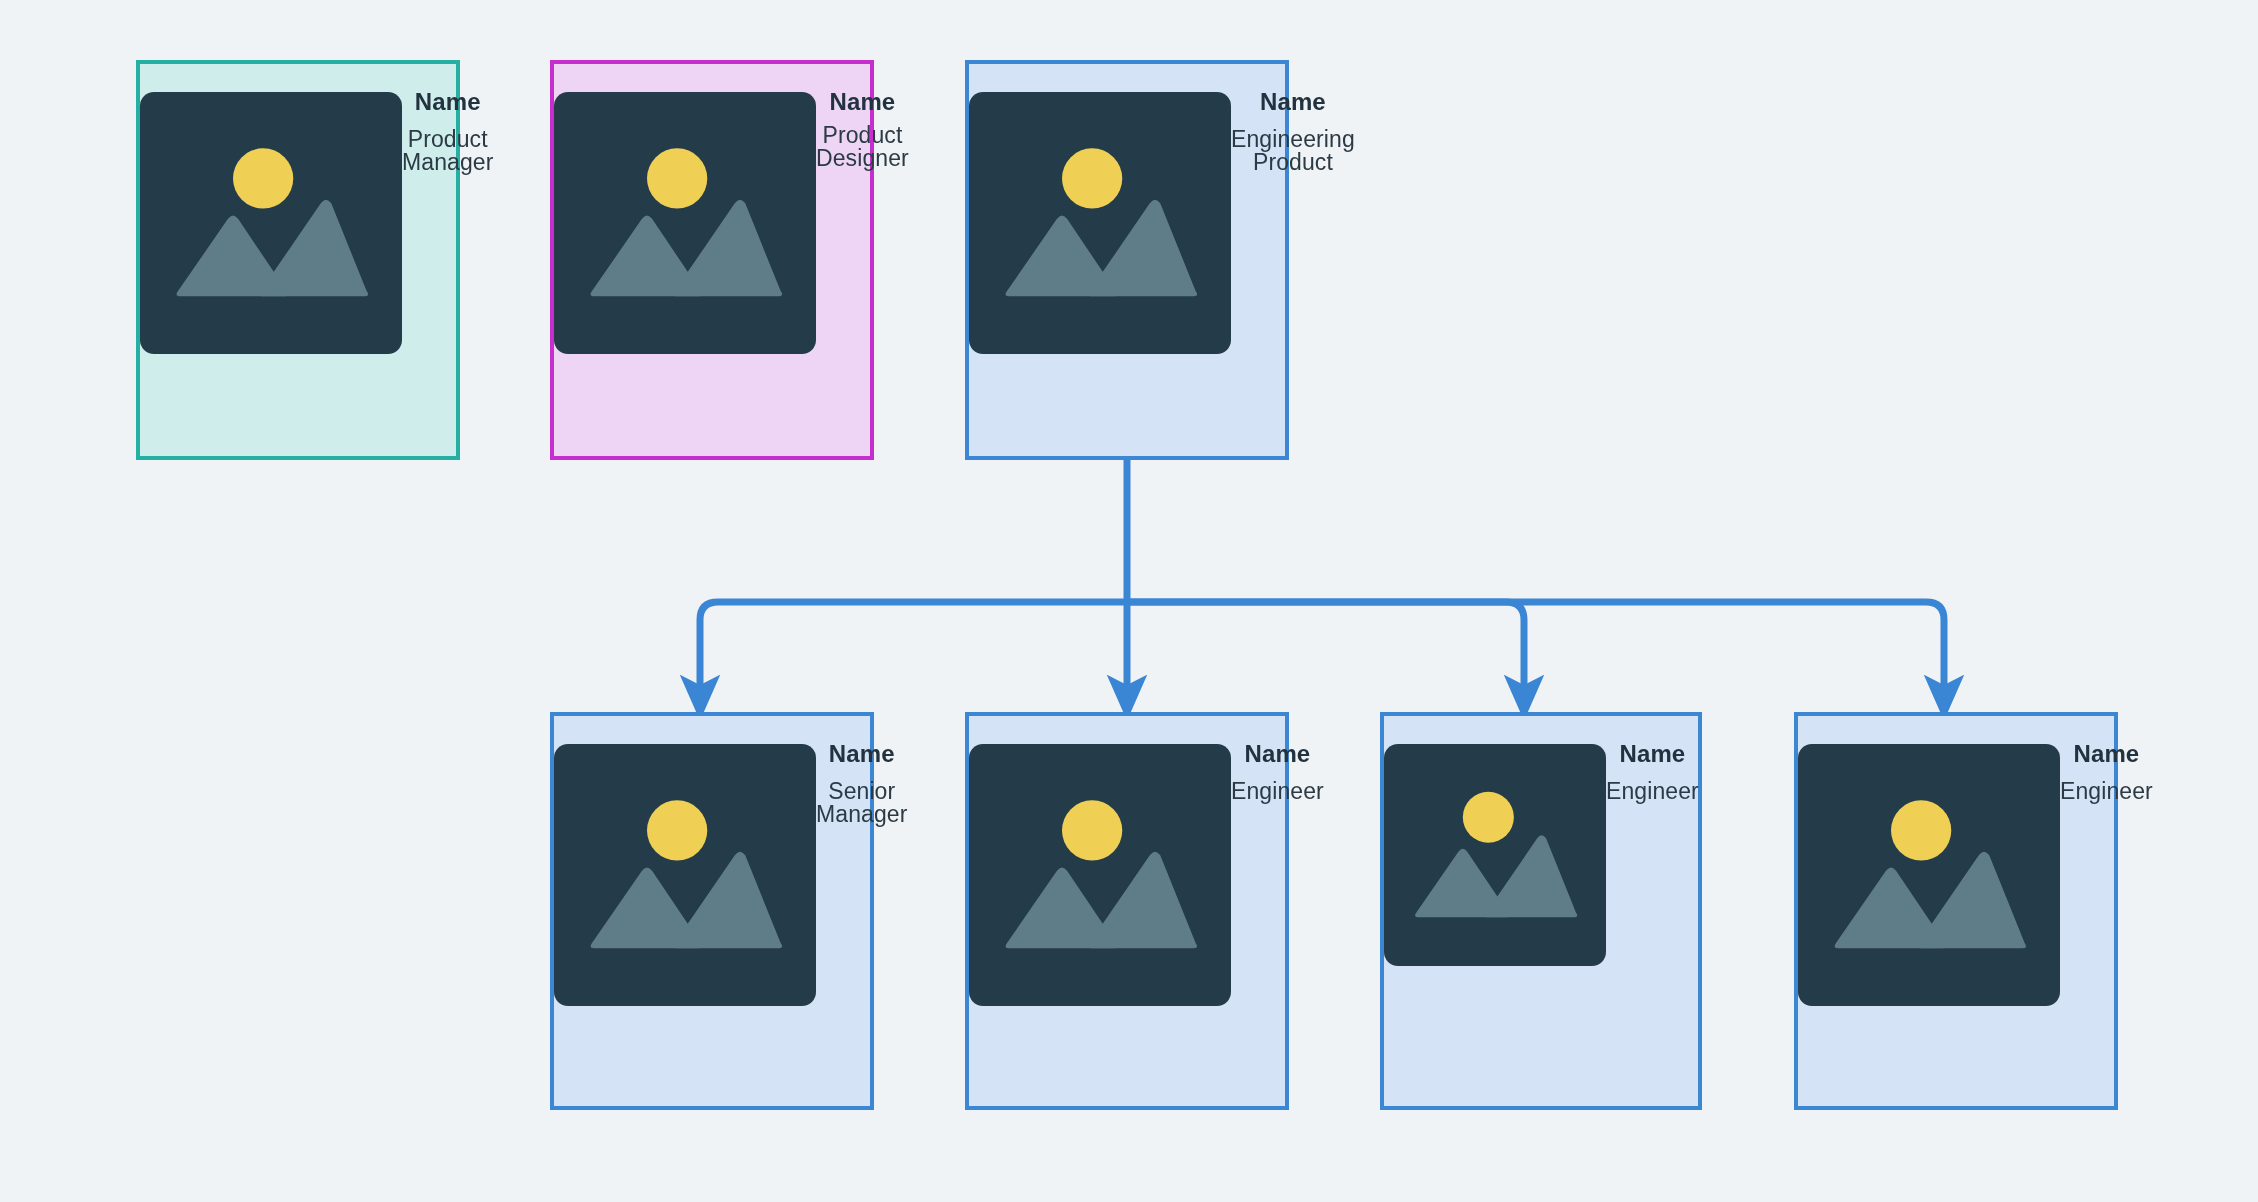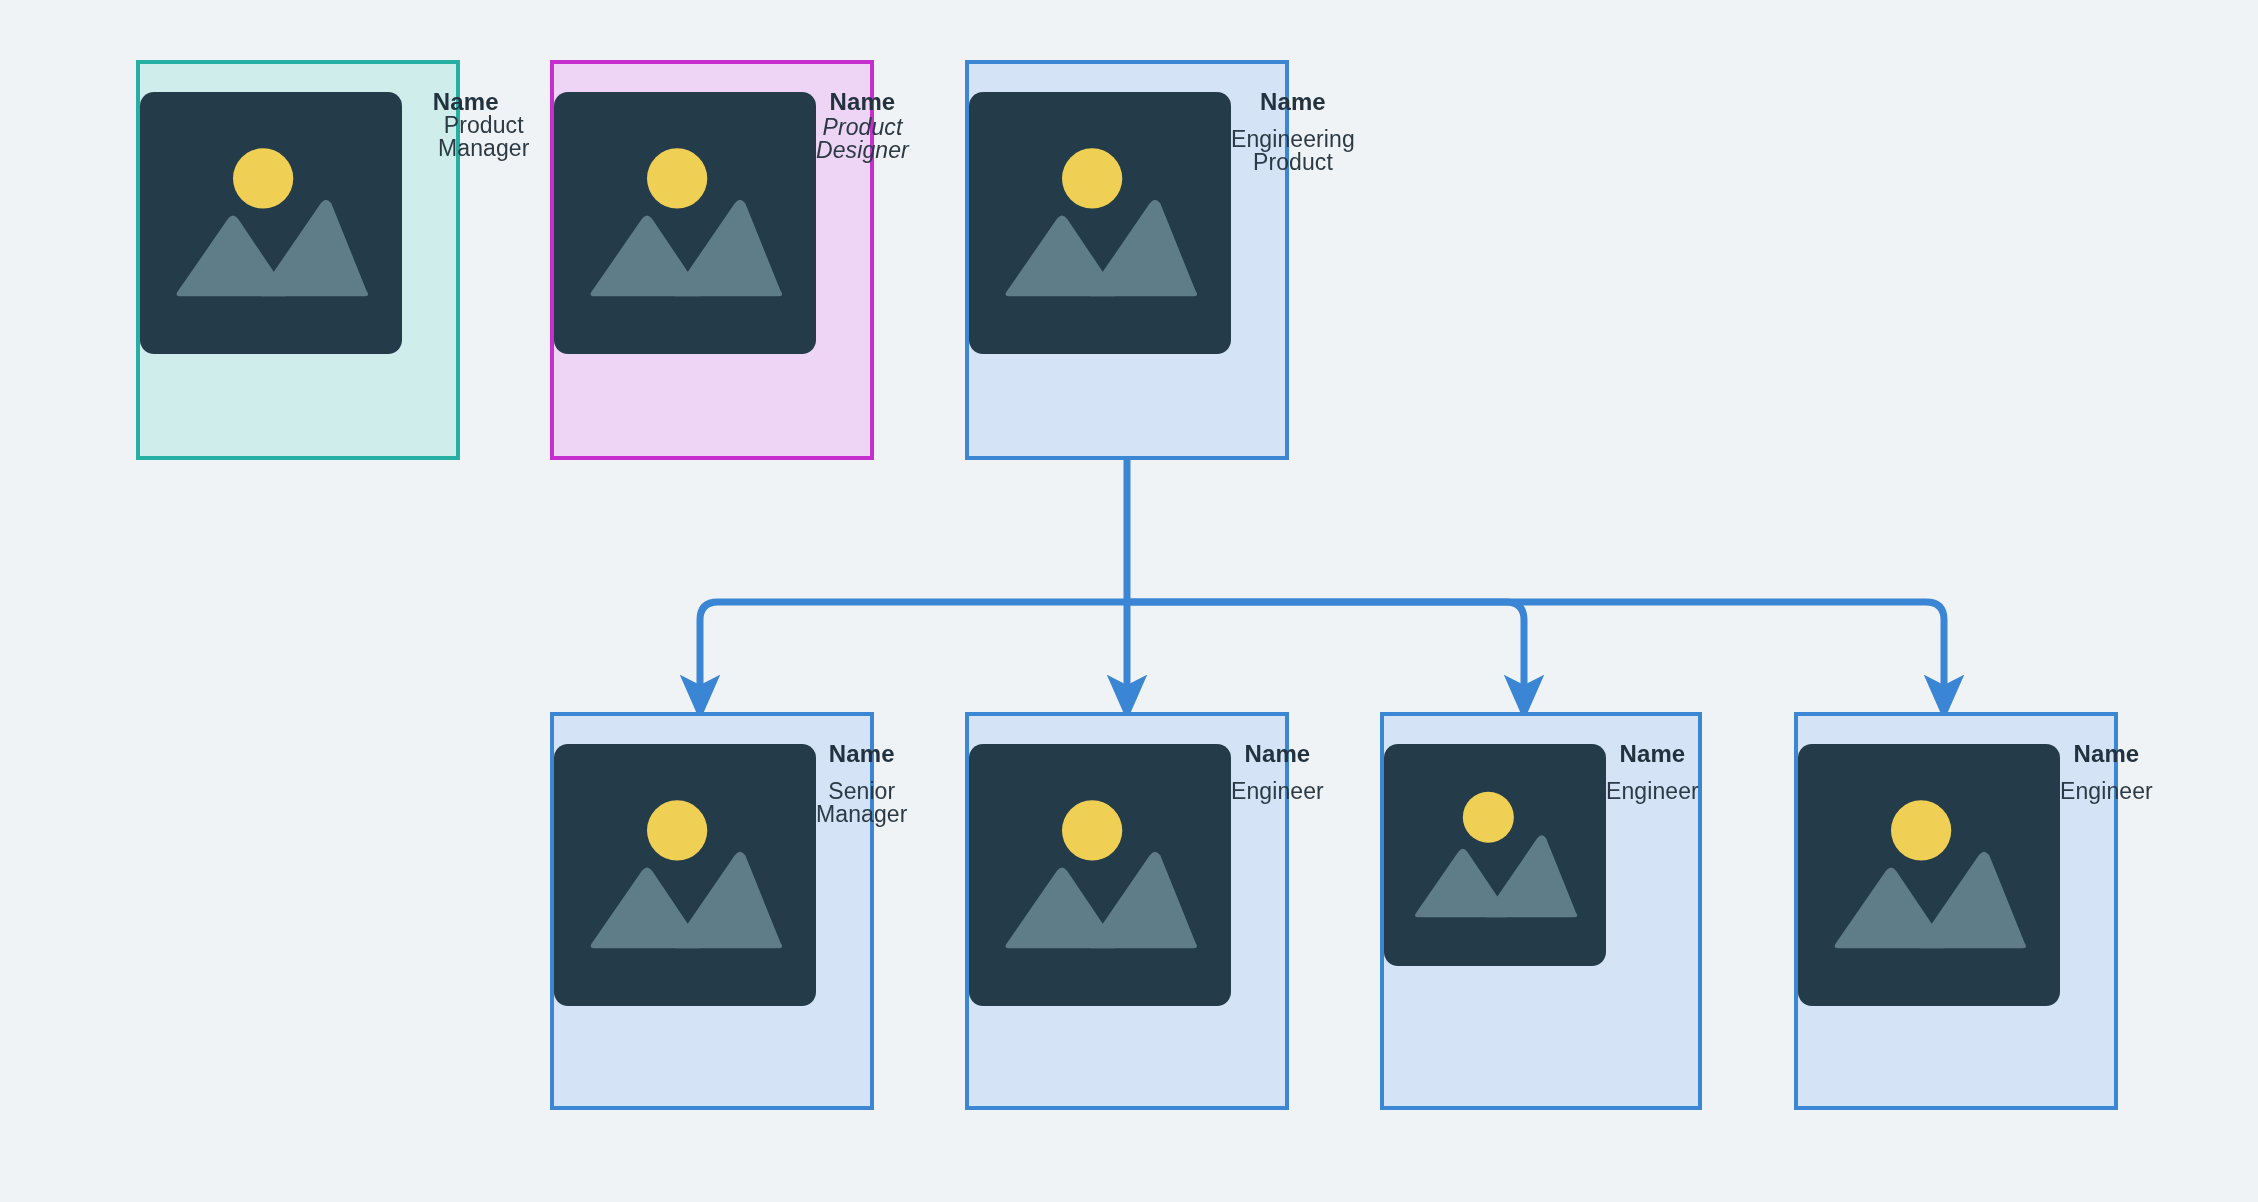--- a/index.html
+++ b/index.html
@@ -84,34 +84,34 @@
 <div class="node" style="left: 136px; top: 60px; width: 324px; height: 400px; background: rgb(207, 237, 234); border: 4px solid rgb(38, 175, 163);">
       <div class="thumb" style="width: 262px; height: 262px; margin-top: 28px; background: rgb(36, 59, 73);">
         <svg viewBox="0 0 100 100" preserveAspectRatio="none">
           <circle cx="47" cy="33" r="11.5" fill="#EFD055"></circle>
           <path d="M15.5,78 Q13,78 14.5,76 L33.5,48.5 Q35.5,45.8 37.5,48.5 L56,76 Q57.5,78 55,78 Z" fill="#5F7D89"></path>
           <path d="M47,78 Q44.5,78 46,76 L69,42.5 Q71,39.8 73,42.5 L86.5,76 Q88,78 85.5,78 Z" fill="#5F7D89"></path>
         </svg>
       </div>
       <div class="node-text" style="margin-top: 26px;">
         <div class="node-name">Name</div>
-        <div class="node-role" style=" padding-left: 36px;">Product Manager</div>
+        <div class="node-role" style="margin-top: 14px;">Product Manager</div>
       </div>
     </div>
     <div class="node" style="left: 550px; top: 60px; width: 324px; height: 400px; background: rgb(239, 213, 245); border: 4px solid rgb(198, 47, 206);">
       <div class="thumb" style="width: 262px; height: 262px; margin-top: 28px; background: rgb(36, 59, 73);">
         <svg viewBox="0 0 100 100" preserveAspectRatio="none">
           <circle cx="47" cy="33" r="11.5" fill="#EFD055"></circle>
           <path d="M15.5,78 Q13,78 14.5,76 L33.5,48.5 Q35.5,45.8 37.5,48.5 L56,76 Q57.5,78 55,78 Z" fill="#5F7D89"></path>
           <path d="M47,78 Q44.5,78 46,76 L69,42.5 Q71,39.8 73,42.5 L86.5,76 Q88,78 85.5,78 Z" fill="#5F7D89"></path>
         </svg>
       </div>
       <div class="node-text" style="margin-top: 26px;">
         <div class="node-name">Name</div>
-        <div class="node-role" style="margin-top: 2px; font-style: italic;">Product Designer</div>
+        <div class="node-role" style="margin-top: 10px;">Product Designer</div>
       </div>
     </div>
     <div class="node" style="left: 965px; top: 60px; width: 324px; height: 400px; background: rgb(212, 227, 245); border: 4px solid rgb(59, 135, 212);">
       <div class="thumb" style="width: 262px; height: 262px; margin-top: 28px; background: rgb(36, 59, 73);">
         <svg viewBox="0 0 100 100" preserveAspectRatio="none">
           <circle cx="47" cy="33" r="11.5" fill="#EFD055"></circle>
           <path d="M15.5,78 Q13,78 14.5,76 L33.5,48.5 Q35.5,45.8 37.5,48.5 L56,76 Q57.5,78 55,78 Z" fill="#5F7D89"></path>
           <path d="M47,78 Q44.5,78 46,76 L69,42.5 Q71,39.8 73,42.5 L86.5,76 Q88,78 85.5,78 Z" fill="#5F7D89"></path>
         </svg>
       </div>

